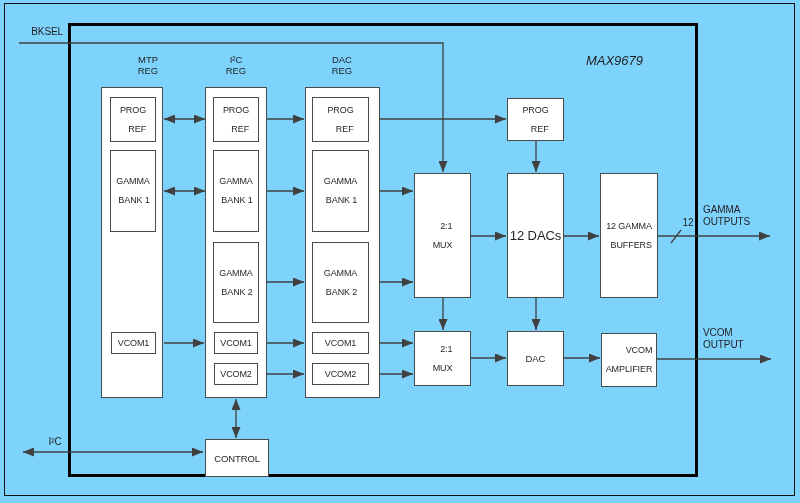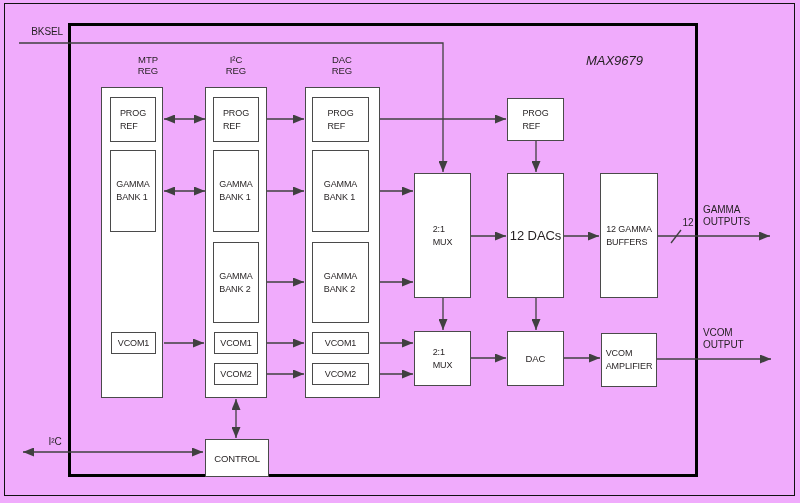--- a/index.html
+++ b/index.html
@@ -1,31 +1,31 @@
 <!DOCTYPE html>
 <html><head>
 <meta charset="utf-8">
 <style>
   html,body{margin:0;padding:0;background:#fff;}
   #stage{
-    position:relative;width:800px;height:503px;background:#f0abfc;
+    position:relative;width:800px;height:503px;background:#7dd3fc;
     font-family:"Liberation Sans",sans-serif;color:#231f20;overflow:hidden;
   }
   .frame-outer{
     position:absolute;left:4px;top:3px;width:791px;height:493px;
     border:1.5px solid #111;box-sizing:border-box;
   }
   .chip-box{
     position:absolute;left:68px;top:23px;width:630px;height:454px;
     border:3px solid #000;box-sizing:border-box;background:transparent;
   }
   .blk{
     position:absolute;border:1.5px solid #4a4a4a;background:#fff;box-sizing:border-box;
-    display:flex;align-items:center;justify-content:center;text-align:left;
-    font-size:9px;line-height:13px;letter-spacing:-0.1px;white-space:pre-line;
+    display:flex;align-items:center;justify-content:center;text-align:right;
+    font-size:9px;line-height:19px;letter-spacing:-0.1px;white-space:pre-line;
   }
   .col{
     position:absolute;border:1.5px solid #4a4a4a;background:#fff;box-sizing:border-box;
   }
   .lbl{
     position:absolute;font-size:9.5px;line-height:11px;letter-spacing:-0.1px;
     white-space:pre-line;
   }
   .hdr{text-align:center;}
   .chipname{font-style:italic;font-size:13px;letter-spacing:0;text-align:right;}

